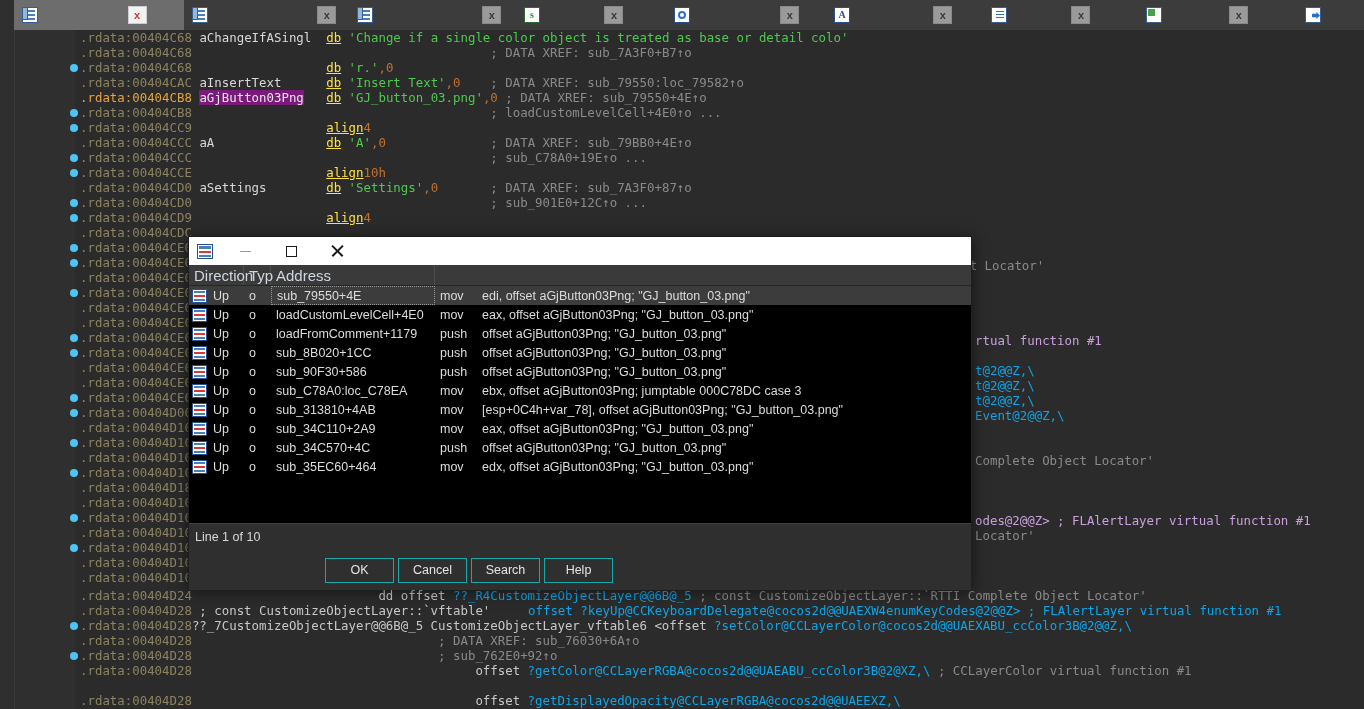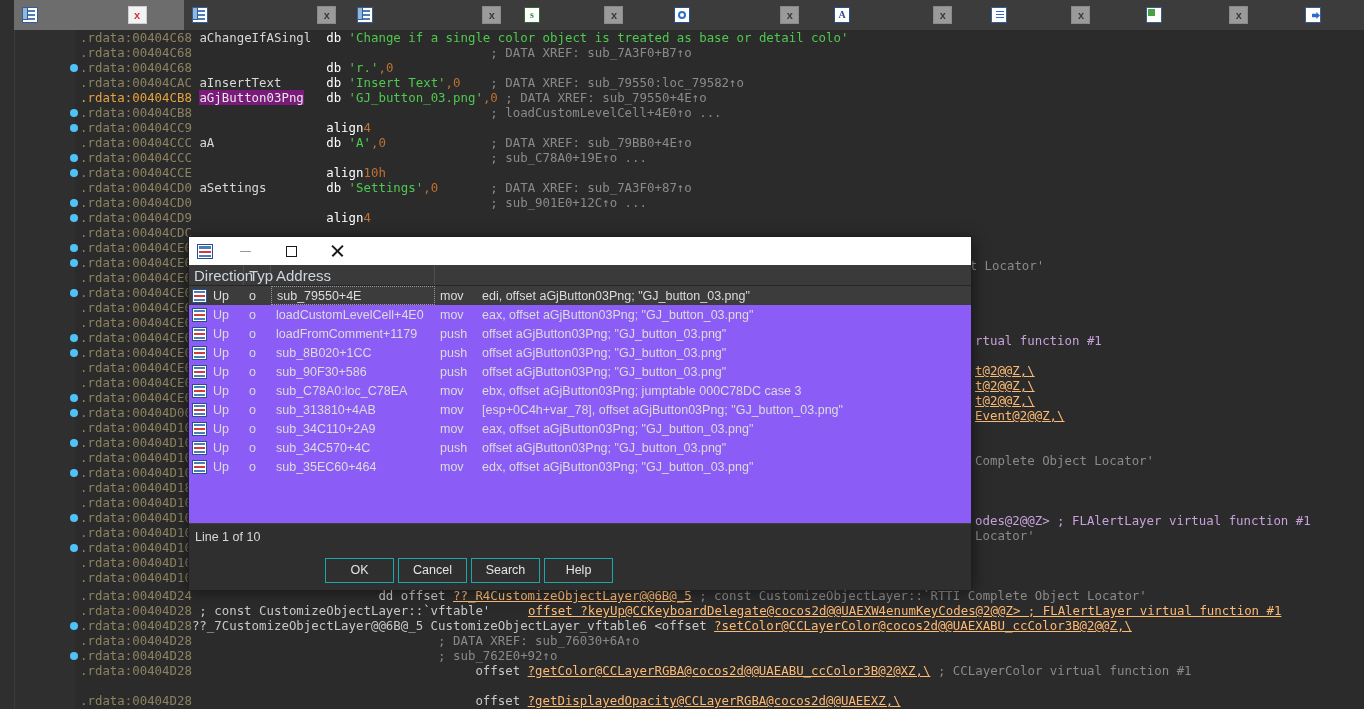--- a/index.html
+++ b/index.html
@@ -166,25 +166,25 @@
     font-family: "DejaVu Sans Mono", monospace;
     font-size: 12.4px;
     line-height: 15px;
     white-space: pre;
   }
   .ln { height: 15px; }
   .addr  { color: #8c8360; }
   .addr-hl { color: #e8a33d; }
   .name  { color: #d8d8d8; }
   .namehl{ color: #e8e8e8; background: #7a1a7a; }
-  .kw    { color: #ffffff; }
+  .kw    { color: #fde047; text-decoration: underline; }
   .str   { color: #4fc94f; }
   .num   { color: #c07030; }
   .cmt   { color: #8a8a8a; }
-  .sym   { color: #fdba74; text-decoration: underline; }
+  .sym   { color: #0ea5e9; }
   .vfn   { color: #c9a0dc; }
   .plain { color: #c8c8c8; }
 
   
   #xrefs {
     position: absolute;
     left: 188px; top: 236px;
     width: 784px; height: 352px;
     background: #2f2f2f;
     box-shadow: 0 3px 14px rgba(0,0,0,.55);
@@ -256,21 +256,21 @@
     box-sizing: border-box;
     height: 20px;
   }
   .c-dir  { width: 55px; }
   .c-typ  { width: 27px; }
   .c-addr { width: 164px; }
   .c-text { flex: 1 1 auto; border-right: none !important; }
 
   #xbody {
     height: 237px;
-    background: #8b5cf6;
+    background: #000000;
     overflow: hidden;
     position: relative;
   }
   .xrow {
     height: 19px;
     display: flex;
     align-items: center;
     color: #dcdcdc;
     font-size: 12.5px;
     font-family: "Liberation Sans", sans-serif;

